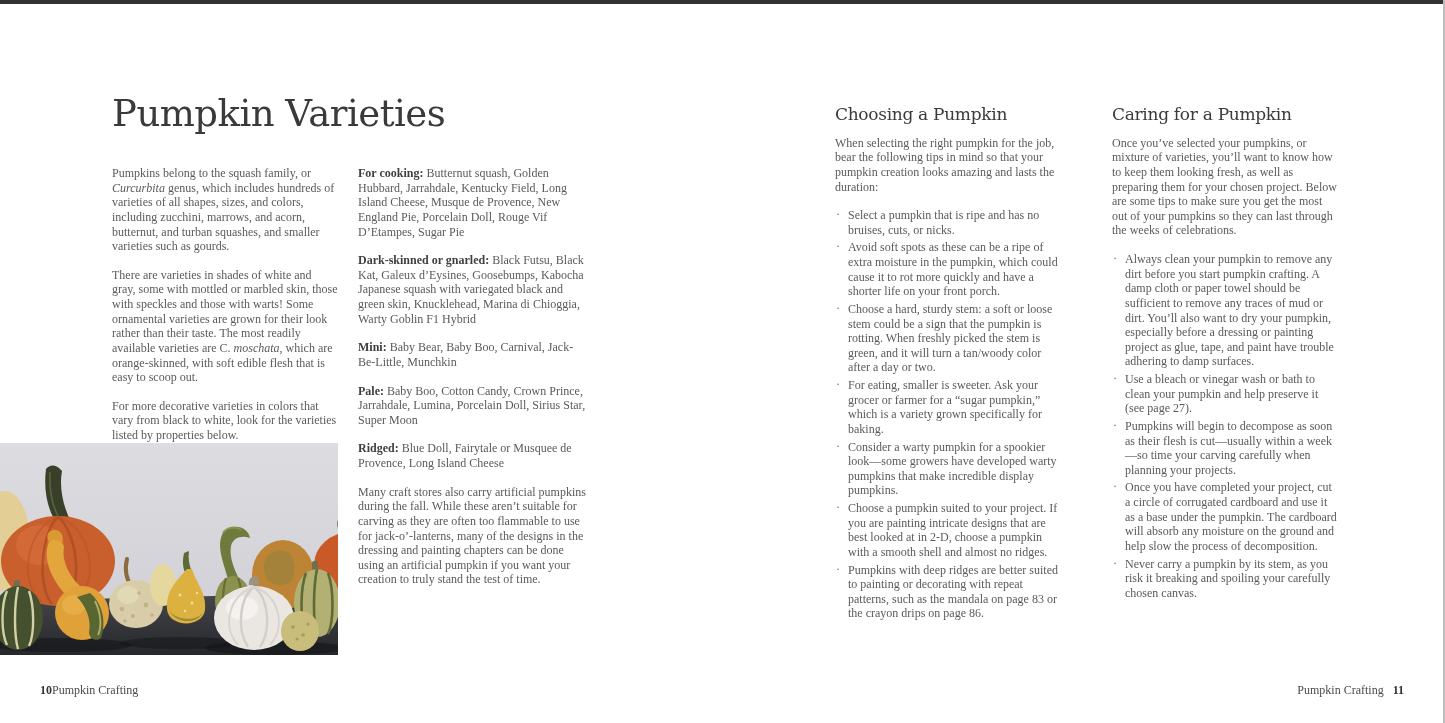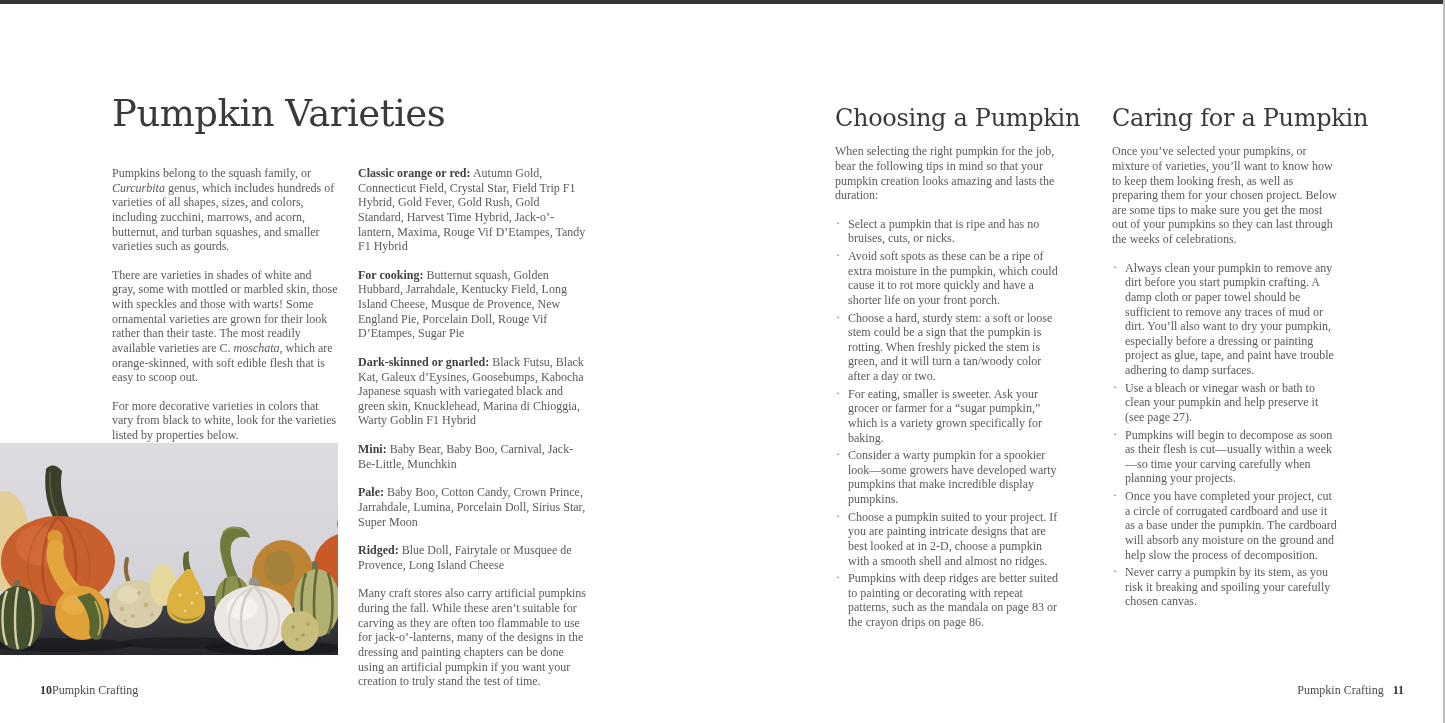--- a/index.html
+++ b/index.html
@@ -9,21 +9,21 @@
   }
   .top-bar{position:absolute;top:0;left:0;width:1445px;height:4px;background:#333333;}
   .right-edge{position:absolute;top:0;right:0;width:2px;height:723px;background:#bdbdbd;}
   .book-title{
     position:absolute;left:112px;top:92px;margin:0;
     font-family:"DejaVu Serif",serif;font-weight:500;font-size:37px;
     letter-spacing:-0.5px;color:#3a3a3a;white-space:nowrap;
   }
   .subhead{
     margin:0 0 11px 0;font-family:"DejaVu Serif",serif;font-weight:500;
-    font-size:24px;letter-spacing:-0.3px;color:#3a3a3a;white-space:nowrap;
+    font-size:17px;letter-spacing:-0.3px;color:#3a3a3a;white-space:nowrap;
   }
   .col{position:absolute;font-size:12px;line-height:1.22;}
   .col p{margin:0 0 14px 0;}
   .col-1{left:112px;top:166px;width:226px;}
   .col-2{left:358px;top:166px;width:230px;}
   .col-3{left:835px;top:104px;width:230px;}
   .col-4{left:1112px;top:104px;width:228px;}
   .lead{font-weight:bold;color:#3f3f3f;}
   .it{font-style:italic;}
   ul.tips{list-style:none;margin:0;padding:0;}
@@ -46,21 +46,20 @@
 
   <h1 class="book-title">Pumpkin Varieties</h1>
 
   <div class="col col-1">
     <p><span>Pumpkins belong to the squash family, or </span><span class="it">Curcurbita</span><span> genus, which includes hundreds of varieties of all shapes, sizes, and colors, including zucchini, marrows, and acorn, butternut, and turban squashes, and smaller varieties such as gourds.</span></p>
     <p><span>There are varieties in shades of white and gray, some with mottled or marbled skin, those with speckles and those with warts! Some ornamental varieties are grown for their look rather than their taste. The most readily available varieties are C. </span><span class="it">moschata</span><span>, which are orange-skinned, with soft edible flesh that is easy to scoop out.</span></p>
     <p><span>For more decorative varieties in colors that vary from black to white, look for the varieties listed by properties below.</span></p>
   </div>
 
   <div class="col col-2">
-    <p><span class="lead">Classic orange or red:</span><span> Autumn Gold, Connecticut Field, Crystal Star, Field Trip F1 Hybrid, Gold Fever, Gold Rush, Gold Standard, Harvest Time Hybrid, Jack-o’-lantern, Maxima, Rouge Vif D’Etampes, Tandy F1 Hybrid</span></p>
     <p><span class="lead">For cooking:</span><span> Butternut squash, Golden Hubbard, Jarrahdale, Kentucky Field, Long Island Cheese, Musque de Provence, New England Pie, Porcelain Doll, Rouge Vif D’Etampes, Sugar Pie</span></p>
     <p><span class="lead">Dark-skinned or gnarled:</span><span> Black Futsu, Black Kat, Galeux d’Eysines, Goosebumps, Kabocha Japanese squash with variegated black and green skin, Knucklehead, Marina di Chioggia, Warty Goblin F1 Hybrid</span></p>
     <p><span class="lead">Mini:</span><span> Baby Bear, Baby Boo, Carnival, Jack-Be-Little, Munchkin</span></p>
     <p><span class="lead">Pale:</span><span> Baby Boo, Cotton Candy, Crown Prince, Jarrahdale, Lumina, Porcelain Doll, Sirius Star, Super Moon</span></p>
     <p><span class="lead">Ridged:</span><span> Blue Doll, Fairytale or Musquee de Provence, Long Island Cheese</span></p>
     <p><span>Many craft stores also carry artificial pumpkins during the fall. While these aren’t suitable for carving as they are often too flammable to use for jack-o’-lanterns, many of the designs in the dressing and painting chapters can be done using an artificial pumpkin if you want your creation to truly stand the test of time.</span></p>
   </div>
 
   <svg class="photo" viewBox="0 0 338 212" preserveAspectRatio="none" role="img">
     <defs>

